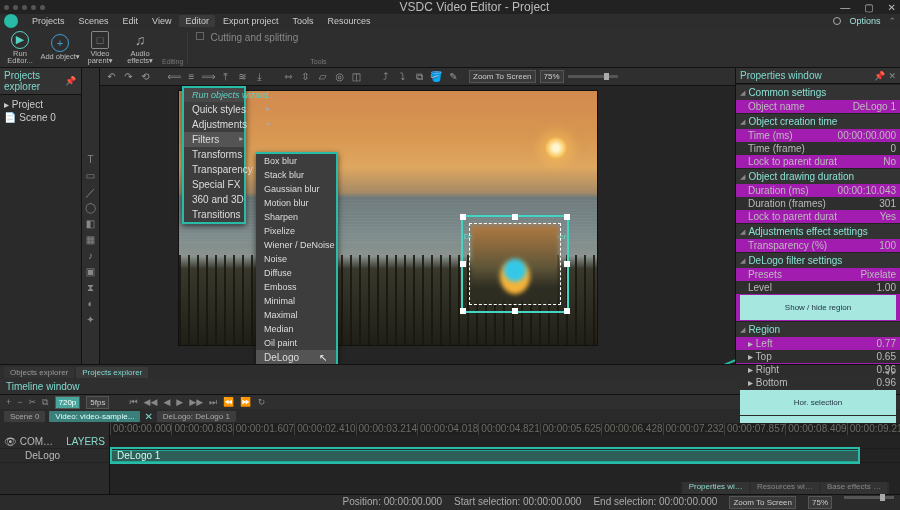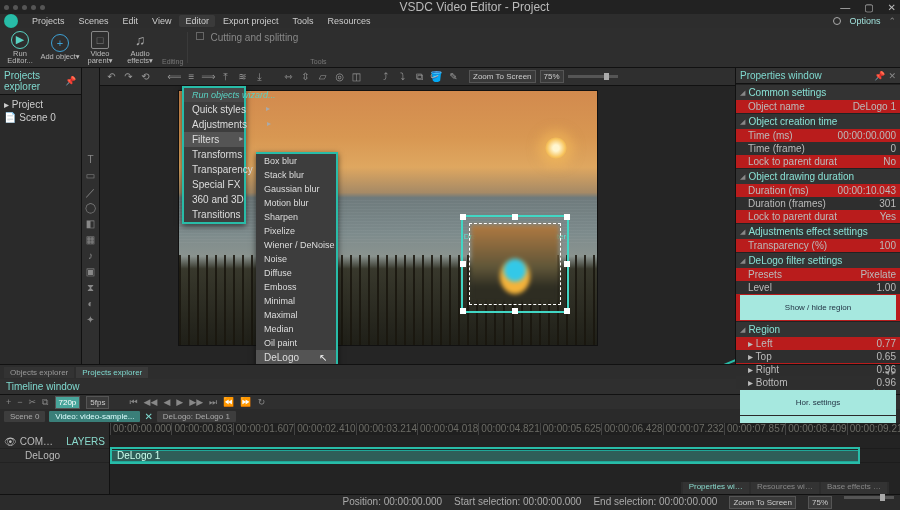--- a/index.html
+++ b/index.html
@@ -77,21 +77,21 @@
   .arrow { position:absolute; left:490px; top:260px; pointer-events:none; }
   
   .ddmenu { position:absolute; background:#3d3d3d; border:1px solid #111; box-shadow:0 2px 6px rgba(0,0,0,0.6); z-index:40;}
   .ddmenu .mi { padding:2px 10px 2px 8px; font-size:9px; color:#ddd; white-space:nowrap; display:flex; justify-content:space-between; gap:20px; cursor:pointer;}
   .ddmenu .mi.hl, .ddmenu .mi:hover { background:#545454; }
   .ddmenu .mi.hdr { color:#59d2c2; background:#484848; font-style:italic;}
   .menu1 { left:82px; top:0; width:64px; border:2px solid #28bca8;}
   .menu2 { left:156px; top:48px; width:82px; border:2px solid #28bca8; border-left:0;margin-top:18px;}
   .sub-arrow { color:#aaa; font-size:8px;}
   
-  .right-col { width: 165px; background: #b91c1c; border-left: 1px solid #111; display:flex; flex-direction:column;}
+  .right-col { width: 165px; background: #a21caf; border-left: 1px solid #111; display:flex; flex-direction:column;}
   .prop-group { font-size:8px; }
   .prop-group .grp-hdr { color:#88e0d4; background:#333; padding:2px 4px; border-top:1px solid #222; display:flex; align-items:center; gap:3px;}
   .prop-group .grp-hdr::before{content:"◢"; font-size:7px; color:#888;}
   .prop-row { display:flex; justify-content:space-between; padding:1px 4px 1px 12px; color:#bbb;}
   .prop-row:nth-child(odd){background:#2e2e2e;}
   .wide-btn { background:#a6e8df; color:#234; text-align:center; font-size:8px; padding:8px; margin:1px 4px;}
   
   .lower { height: 130px; display:flex; flex-direction:column; background:#252525; border-top:1px solid #111;}
   .tabs-row { display:flex; height:14px; background:#2d2d2d; padding:0 4px; gap:2px; align-items:center;}
   .tabs-row .tab{ font-size:8px; padding:1px 6px; color:#999; background:#333;}
@@ -397,21 +397,21 @@
             <span>0.65</span>
           </div>
           <div class="prop-row">
             <span>▸ Right</span>
             <span>0.96</span>
           </div>
           <div class="prop-row">
             <span>▸ Bottom</span>
             <span>0.96</span>
           </div>
-          <div class="wide-btn">Hor. settings</div>
+          <div class="wide-btn">Hor. selection</div>
           <div class="wide-btn">Vert. position</div>
         </div>
     </div>
   </div>
 
   <div class="lower">
     <div class="tabs-row">
       <div class="tab">Objects explorer</div>
       <div class="tab active">Projects explorer</div>
       <span style="margin-left:auto" class="pin">◂ ▸</span>

